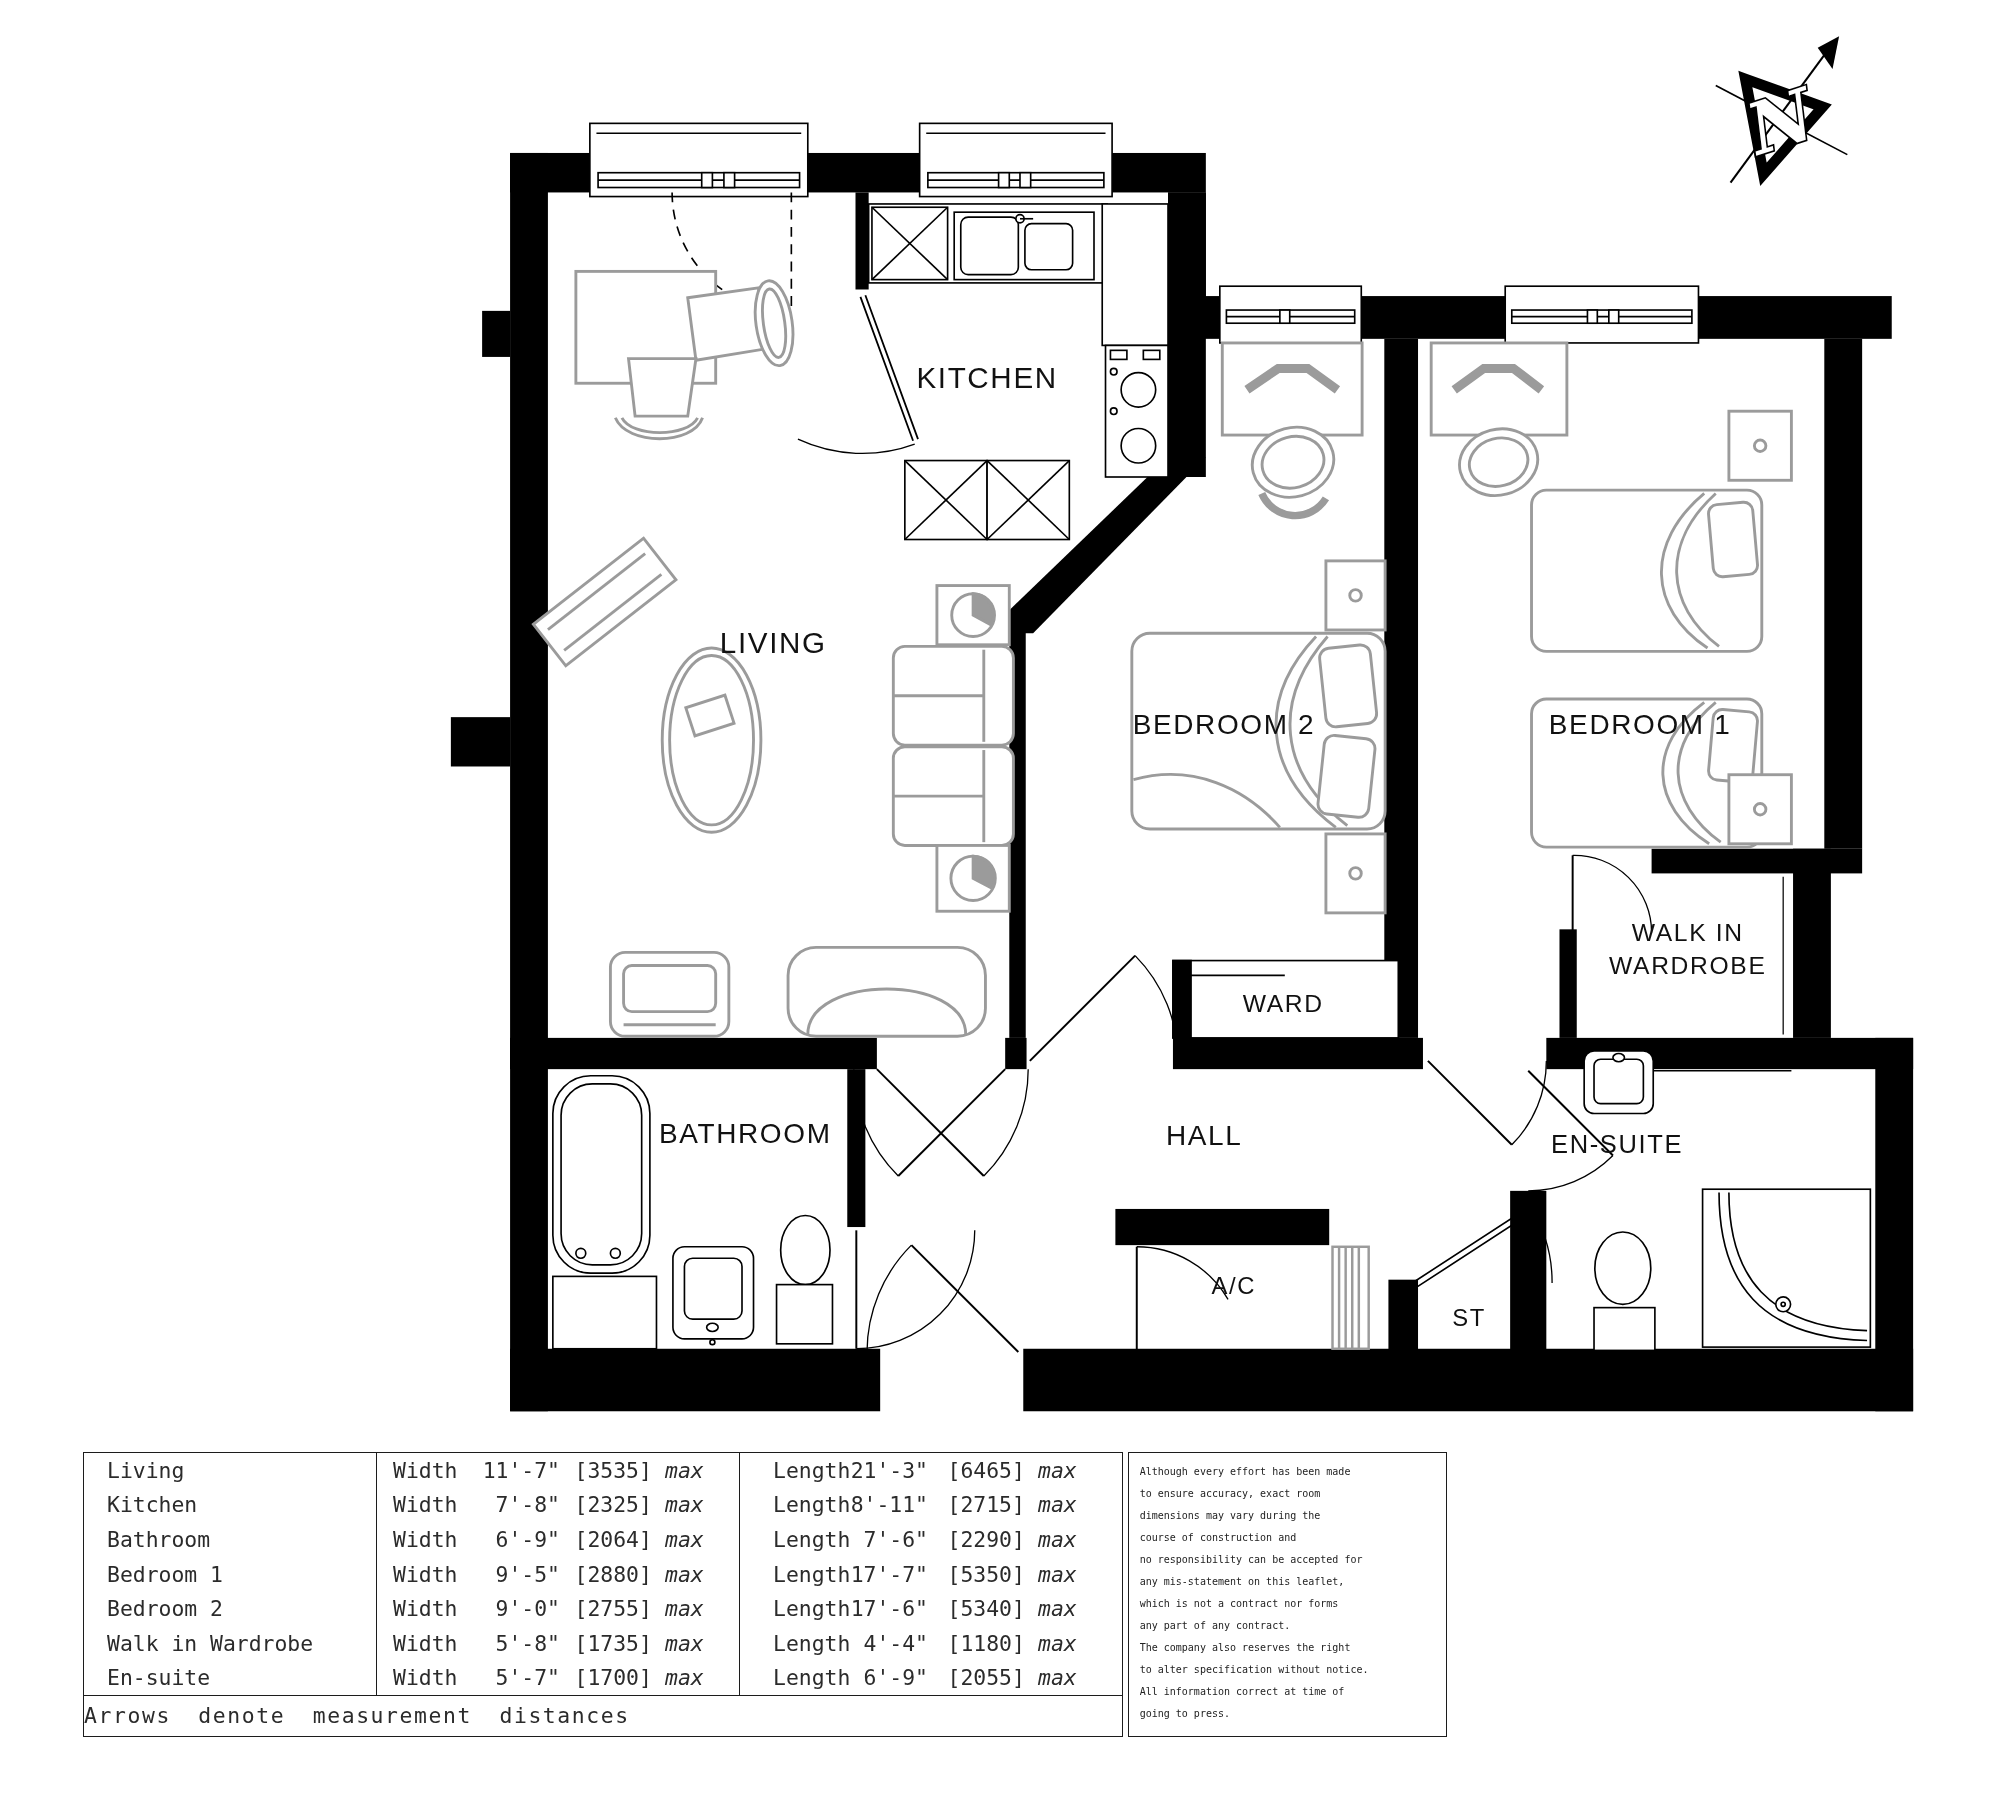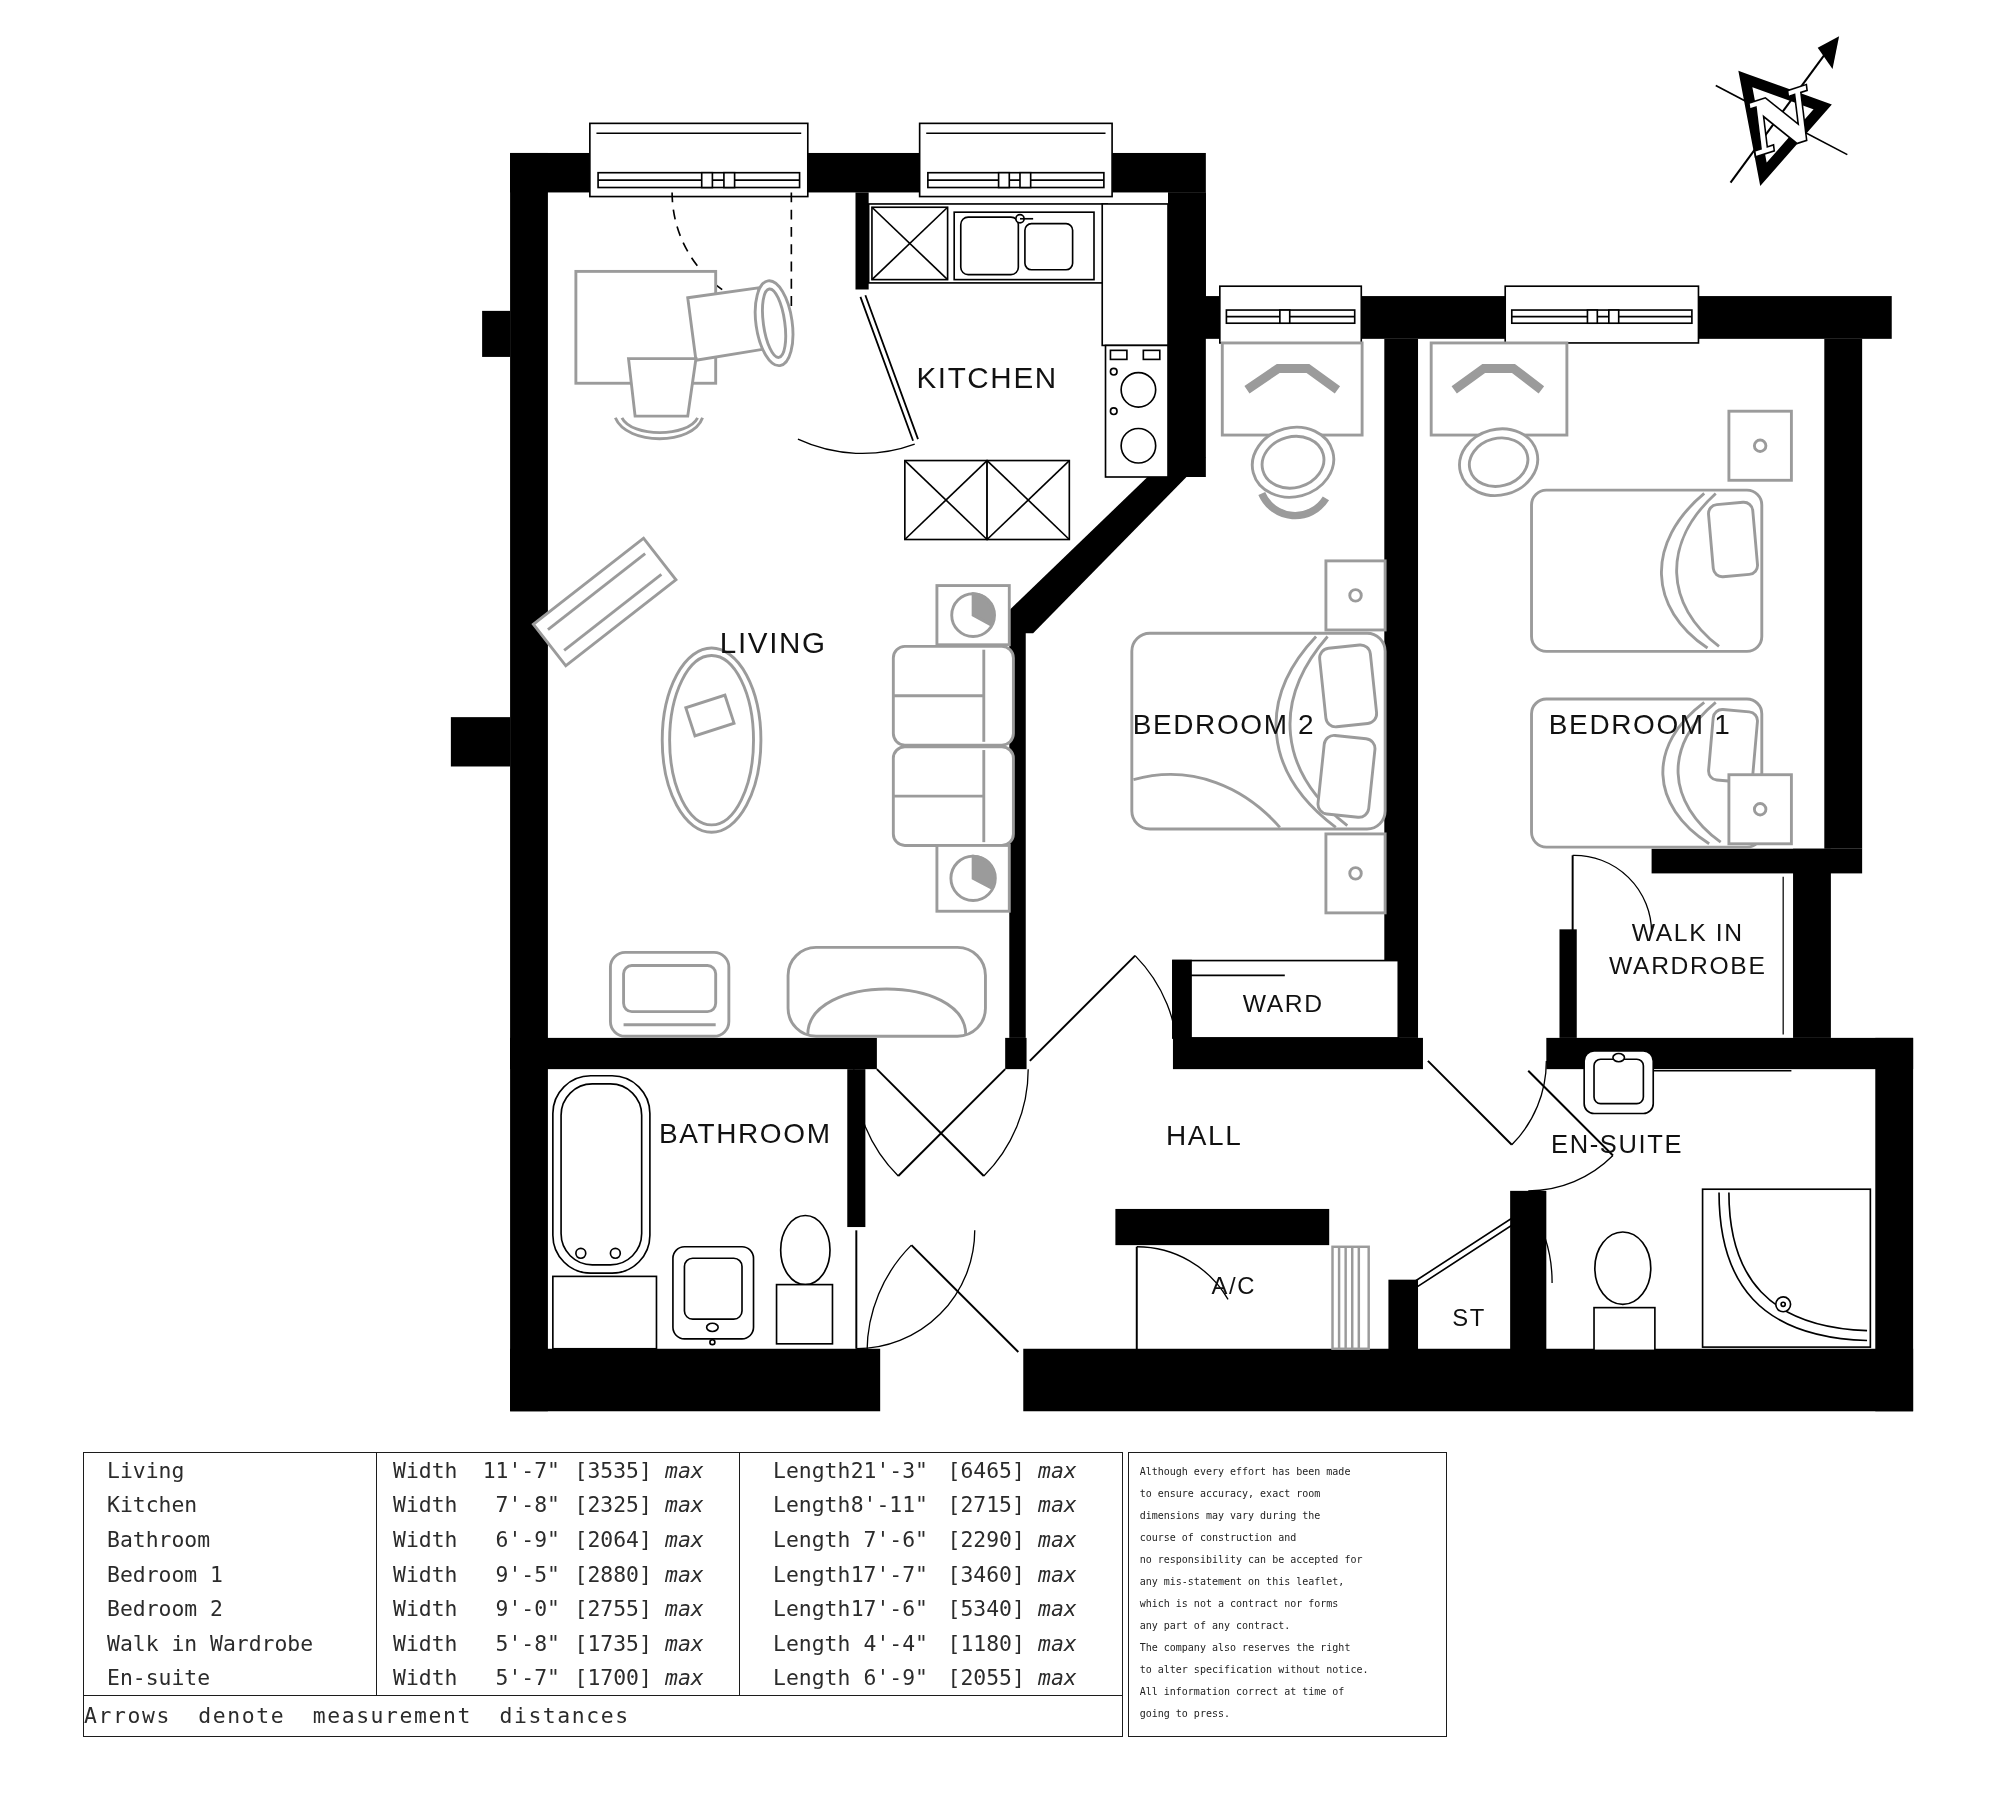--- a/index.html
+++ b/index.html
@@ -396,21 +396,21 @@
         <span class="c-max">max</span>
       </div>
       <div class="trow">
         <span class="c-name">Bedroom 1</span>
         <span class="c-wlabel">Width</span>
         <span class="c-val">9'-5"</span>
         <span class="c-mm">[2880]</span>
         <span class="c-max">max</span>
         <span class="c-llabel">Length</span>
         <span class="c-val">17'-7"</span>
-        <span class="c-mm">[3460]</span>
+        <span class="c-mm">[5350]</span>
         <span class="c-max">max</span>
       </div>
       <div class="trow">
         <span class="c-name">Bedroom 2</span>
         <span class="c-wlabel">Width</span>
         <span class="c-val">9'-0"</span>
         <span class="c-mm">[2755]</span>
         <span class="c-max">max</span>
         <span class="c-llabel">Length</span>
         <span class="c-val">17'-6"</span>

